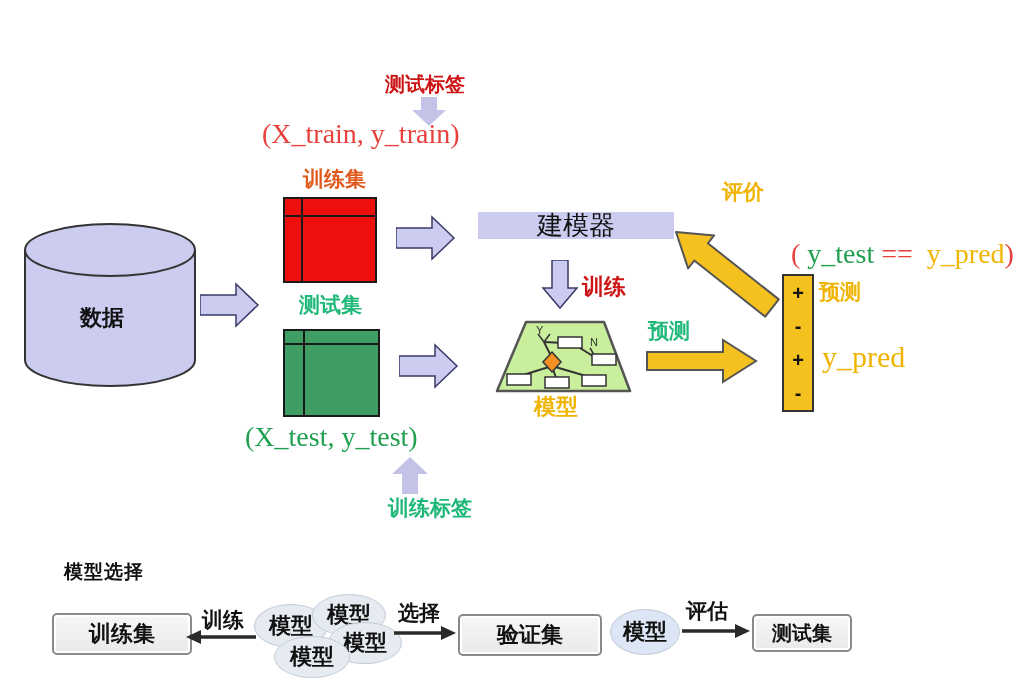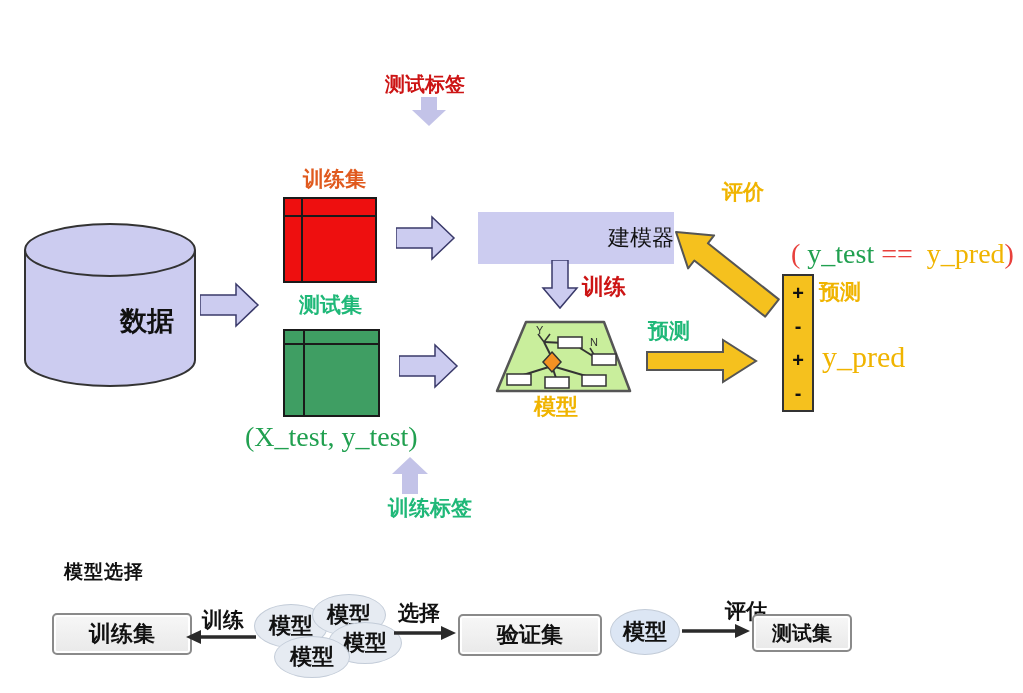--- a/index.html
+++ b/index.html
@@ -14,22 +14,22 @@
   .c-orange{color:#e05a1e;}
   .c-teal{color:#1fb878;}
   .c-green{color:#21a050;}
   .c-gold{color:#f0b400;}
   .c-black{color:#111;}
   
   .grid{position:absolute;border:2px solid #1a1a1a;}
   .grid .vline{position:absolute;top:0;bottom:0;width:2px;background:#1a1a1a;}
   .grid .hline{position:absolute;left:0;right:0;height:2px;background:#1a1a1a;}
   
-  .modeler{position:absolute;left:478px;top:212px;width:196px;height:52px;background:#ccccf0;
-           display:flex;align-items:center;justify-content:flex-end;font-size:22px;color:#111;}
+  .modeler{position:absolute;left:478px;top:212px;width:196px;height:27px;background:#ccccf0;
+           display:flex;align-items:center;justify-content:center;font-size:26px;color:#111;}
   
   .predcol{position:absolute;left:782px;top:274px;width:28px;height:134px;background:#f5c11e;
            border:2px solid #333;display:flex;flex-direction:column;align-items:center;justify-content:space-around;}
   .predcol .sym{font-weight:bold;font-size:20px;color:#111;line-height:1;}
   
   .expr{position:absolute;left:763px;top:206px;font-family:"Liberation Serif",serif;font-size:28px;white-space:pre;}
   
   .setbox{position:absolute;background:linear-gradient(#f7f7f7,#e9e9e9);border:2px solid #8a8a8a;
           border-radius:5px;box-shadow:inset 0 0 0 2px #ffffff;display:flex;align-items:center;justify-content:center;
           font-size:22px;color:#111;font-weight:bold;}
@@ -43,40 +43,41 @@
 
 <div id="canvas">
 
 
   <div class="abs lbl c-red" style="left:385px;top:71px;font-size:20px;">测试标签</div>
 
   <svg class="abs" style="left:412px;top:97px;" width="34" height="30" viewBox="0 0 34 30">
     <polygon points="9,0 25,0 25,13 34,13 17,29 0,13 9,13" fill="#c3c3e8"></polygon>
   </svg>
 
+  <div class="abs serif c-brightred" style="left:262px;top:118px;font-size:28px;white-space:nowrap;">(X_train, y_train)</div>
 
   <div class="abs lbl c-orange" style="left:303px;top:165px;font-size:21px;">训练集</div>
 
   <div class="grid" style="left:283px;top:197px;width:90px;height:82px;background:#ee0f0f;">
     <div class="vline" style="left:16px;"></div>
     <div class="hline" style="top:16px;"></div>
   </div>
 
   <div class="abs lbl c-teal" style="left:299px;top:291px;font-size:21px;">测试集</div>
 
   <div class="grid" style="left:283px;top:329px;width:93px;height:84px;background:#3f9e63;">
     <div class="vline" style="left:18px;"></div>
     <div class="hline" style="top:12px;"></div>
   </div>
 
   <svg class="abs" style="left:22px;top:220px;" width="178" height="172" viewBox="0 0 178 172">
     <path d="M3,30 V140 a85,26 0 0 0 170,0 V30" fill="#ccccf0" stroke="#333" stroke-width="2"></path>
     <ellipse cx="88" cy="30" rx="85" ry="26" fill="#ccccf0" stroke="#333" stroke-width="2"></ellipse>
   </svg>
-  <div class="abs lbl c-black" style="left:80px;top:303px;font-size:27px;margin-left:40px;">数据</div>
+  <div class="abs lbl c-black" style="left:80px;top:303px;font-size:22px;">数据</div>
 
   <svg class="abs" style="left:200px;top:282px;" width="60" height="46" viewBox="0 0 60 46">
     <polygon points="0,13 36,13 36,2 58,23 36,44 36,33 0,33" fill="#ccccf0" stroke="#3a3a6a" stroke-width="1.5"></polygon>
   </svg>
 
   <svg class="abs" style="left:396px;top:215px;" width="60" height="46" viewBox="0 0 60 46">
     <polygon points="0,13 36,13 36,2 58,23 36,44 36,33 0,33" fill="#ccccf0" stroke="#3a3a6a" stroke-width="1.5"></polygon>
   </svg>
 
   <svg class="abs" style="left:399px;top:343px;" width="60" height="46" viewBox="0 0 60 46">
@@ -185,21 +186,21 @@
   </svg>
 
   <div class="setbox" style="left:458px;top:614px;width:140px;height:38px;">
     <span>验证集</span>
   </div>
 
   <div class="oval blue" style="left:610px;top:609px;width:68px;height:44px;">
     <span>模型</span>
   </div>
 
-  <div class="abs lbl c-black" style="left:686px;top:597px;font-size:21px;margin-left:39px;">评估</div>
+  <div class="abs lbl c-black" style="left:686px;top:597px;font-size:21px;">评估</div>
 
   <svg class="abs" style="left:682px;top:622px;" width="70" height="18" viewBox="0 0 70 18">
     <line x1="0" y1="9" x2="54" y2="9" stroke="#2a2a2a" stroke-width="3.5"></line>
     <polygon points="53,2 68,9 53,16" fill="#2a2a2a"></polygon>
   </svg>
 
   <div class="setbox" style="left:752px;top:614px;width:96px;height:34px;font-size:20px;">
     <span>测试集</span>
   </div>
 

